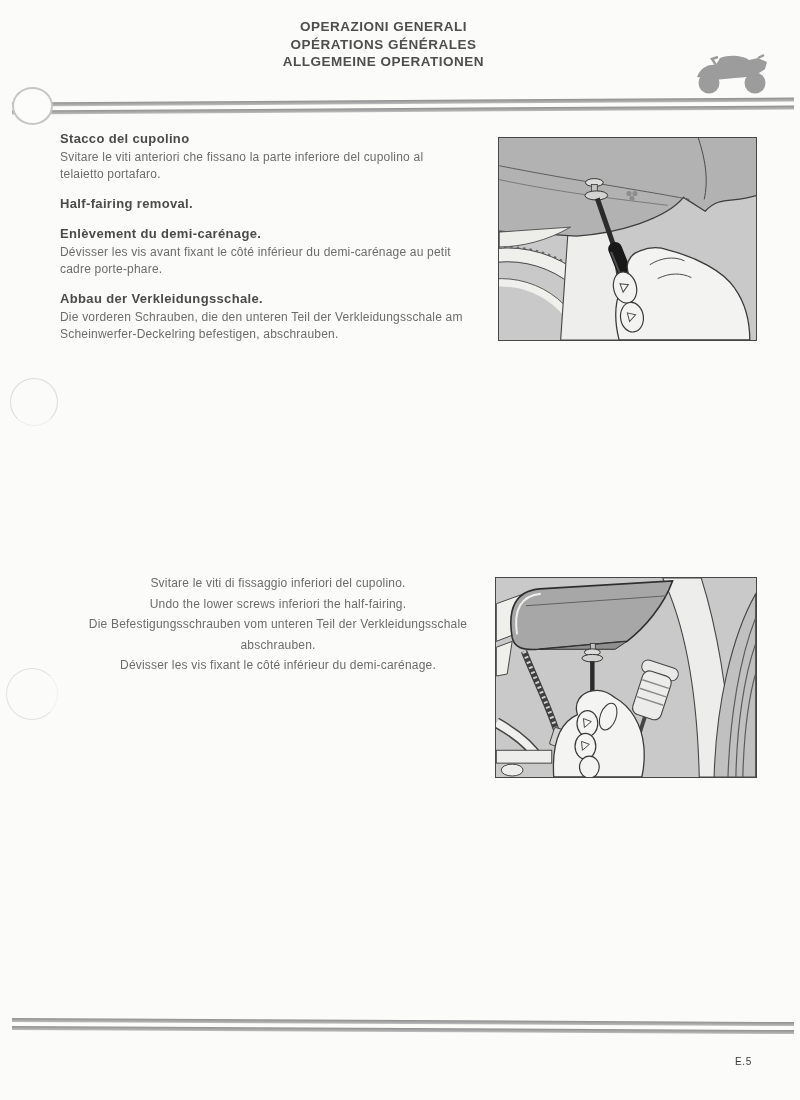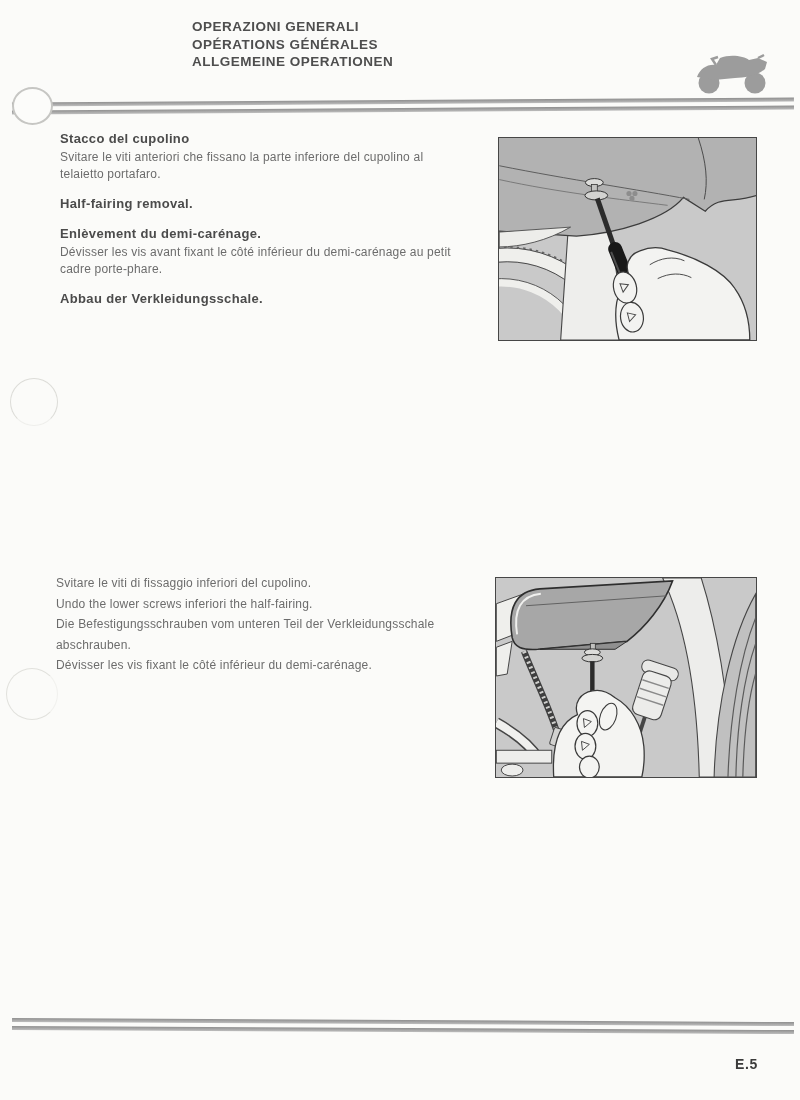--- a/index.html
+++ b/index.html
@@ -8,22 +8,22 @@
     background:#fbfbf9;
     font-family:"Liberation Sans", sans-serif;
     position:relative;
     overflow:hidden;
     color:#5e5e5e;
   }
   .page{position:absolute;inset:0;}
 
   
   .header-titles{
-    position:absolute;left:192px;top:18px;width:415px;
-    text-align:left;
+    position:absolute;left:176px;top:18px;width:415px;
+    text-align:center;
   }
   .title-line{
     font-weight:bold;font-size:13.5px;line-height:17.5px;
     letter-spacing:.5px;color:#4e4e4e;
   }
   .moto-icon{position:absolute;left:692px;top:50px;width:84px;height:46px;}
 
   
   .dbl-rule{position:absolute;left:12px;right:6px;height:13px;}
   .dbl-rule .bar{
@@ -57,36 +57,36 @@
   .text-col{position:absolute;left:60px;top:130px;width:410px;}
   .sect{margin:0 0 13px 0;}
   .sect h3{
     margin:0 0 2px 0;font-size:13px;line-height:17px;
     font-weight:bold;color:#4b4b4b;letter-spacing:.35px;
   }
   .sect p{
     margin:0;font-size:12px;line-height:16.5px;color:#6c6c6c;
     letter-spacing:.2px;
   }
-  .lower-block{position:absolute;left:56px;top:573px;width:412px;}
+  .lower-block{position:absolute;left:72px;top:573px;width:412px;text-align:center;}
   .lower-block p{
     margin:0;font-size:12px;line-height:20.5px;color:#6c6c6c;
     letter-spacing:.2px;
   }
 
   
   figure{margin:0;position:absolute;background:#c9c9c9;border:1.4px solid #464646;box-sizing:border-box;}
   .fig1{left:498px;top:137px;width:259px;height:204px;}
   .fig2{left:495px;top:577px;width:262px;height:201px;}
   figure svg{display:block;width:100%;height:100%;}
 
   
   .page-number{
     position:absolute;left:735px;top:1056px;
-    font-weight:bold;font-size:14px;color:#3b3b3b;letter-spacing:.6px;
+    font-weight:normal;font-size:10px;color:#3b3b3b;letter-spacing:.6px;
   }
 </style>
 </head>
 <body>
 
 <div class="page">
 
   <div class="header-titles">
     <div class="title-line">OPERAZIONI GENERALI</div>
     <div class="title-line">OPÉRATIONS GÉNÉRALES</div>
@@ -118,20 +118,21 @@
     </div>
     <div class="sect">
       <h3>Half-fairing removal.</h3>
     </div>
     <div class="sect">
       <h3>Enlèvement du demi-carénage.</h3>
       <p>Dévisser les vis avant fixant le côté inférieur du demi-carénage au petit cadre porte-phare.</p>
     </div>
     <div class="sect">
       <h3>Abbau der Verkleidungsschale.</h3>
+      <p>Die vorderen Schrauben, die den unteren Teil der Verkleidungsschale am Scheinwerfer-Deckelring befestigen, abschrauben.</p>
     </div>
   </div>
 
   <div class="lower-block">
     <p>Svitare le viti di fissaggio inferiori del cupolino.</p>
     <p>Undo the lower screws inferiori the half-fairing.</p>
     <p>Die Befestigungsschrauben vom unteren Teil der Verkleidungsschale abschrauben.</p>
     <p>Dévisser les vis fixant le côté inférieur du demi-carénage.</p>
   </div>
 

